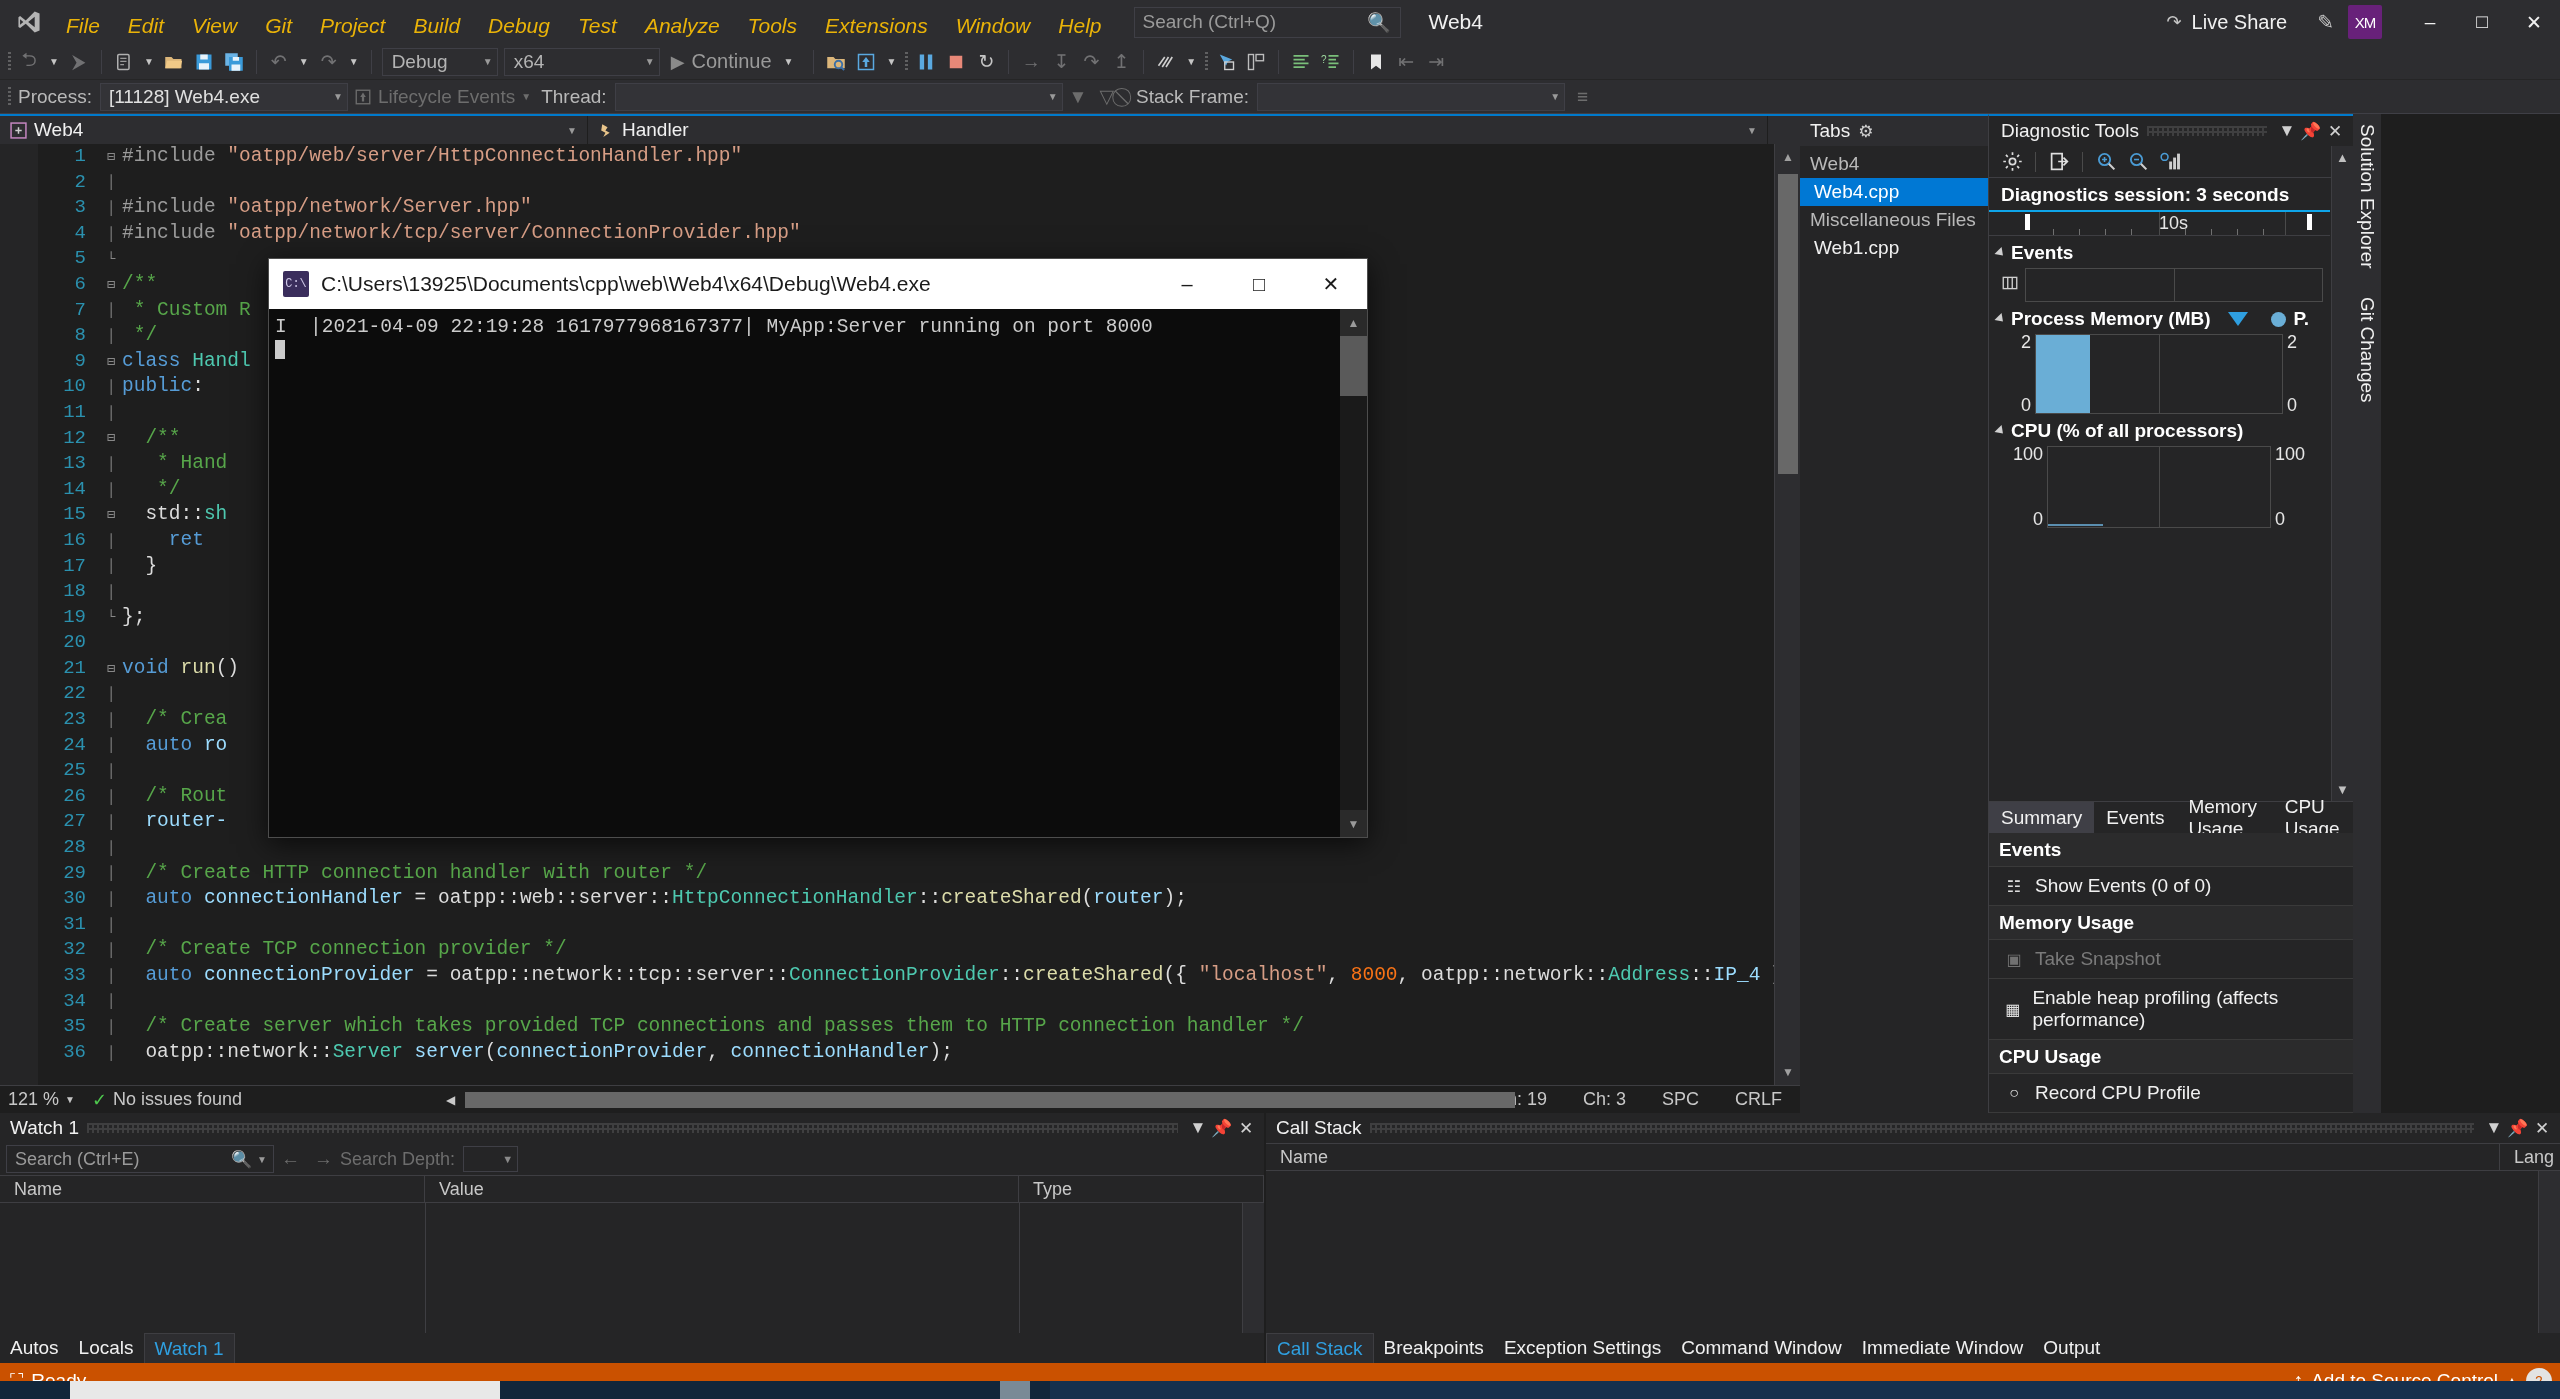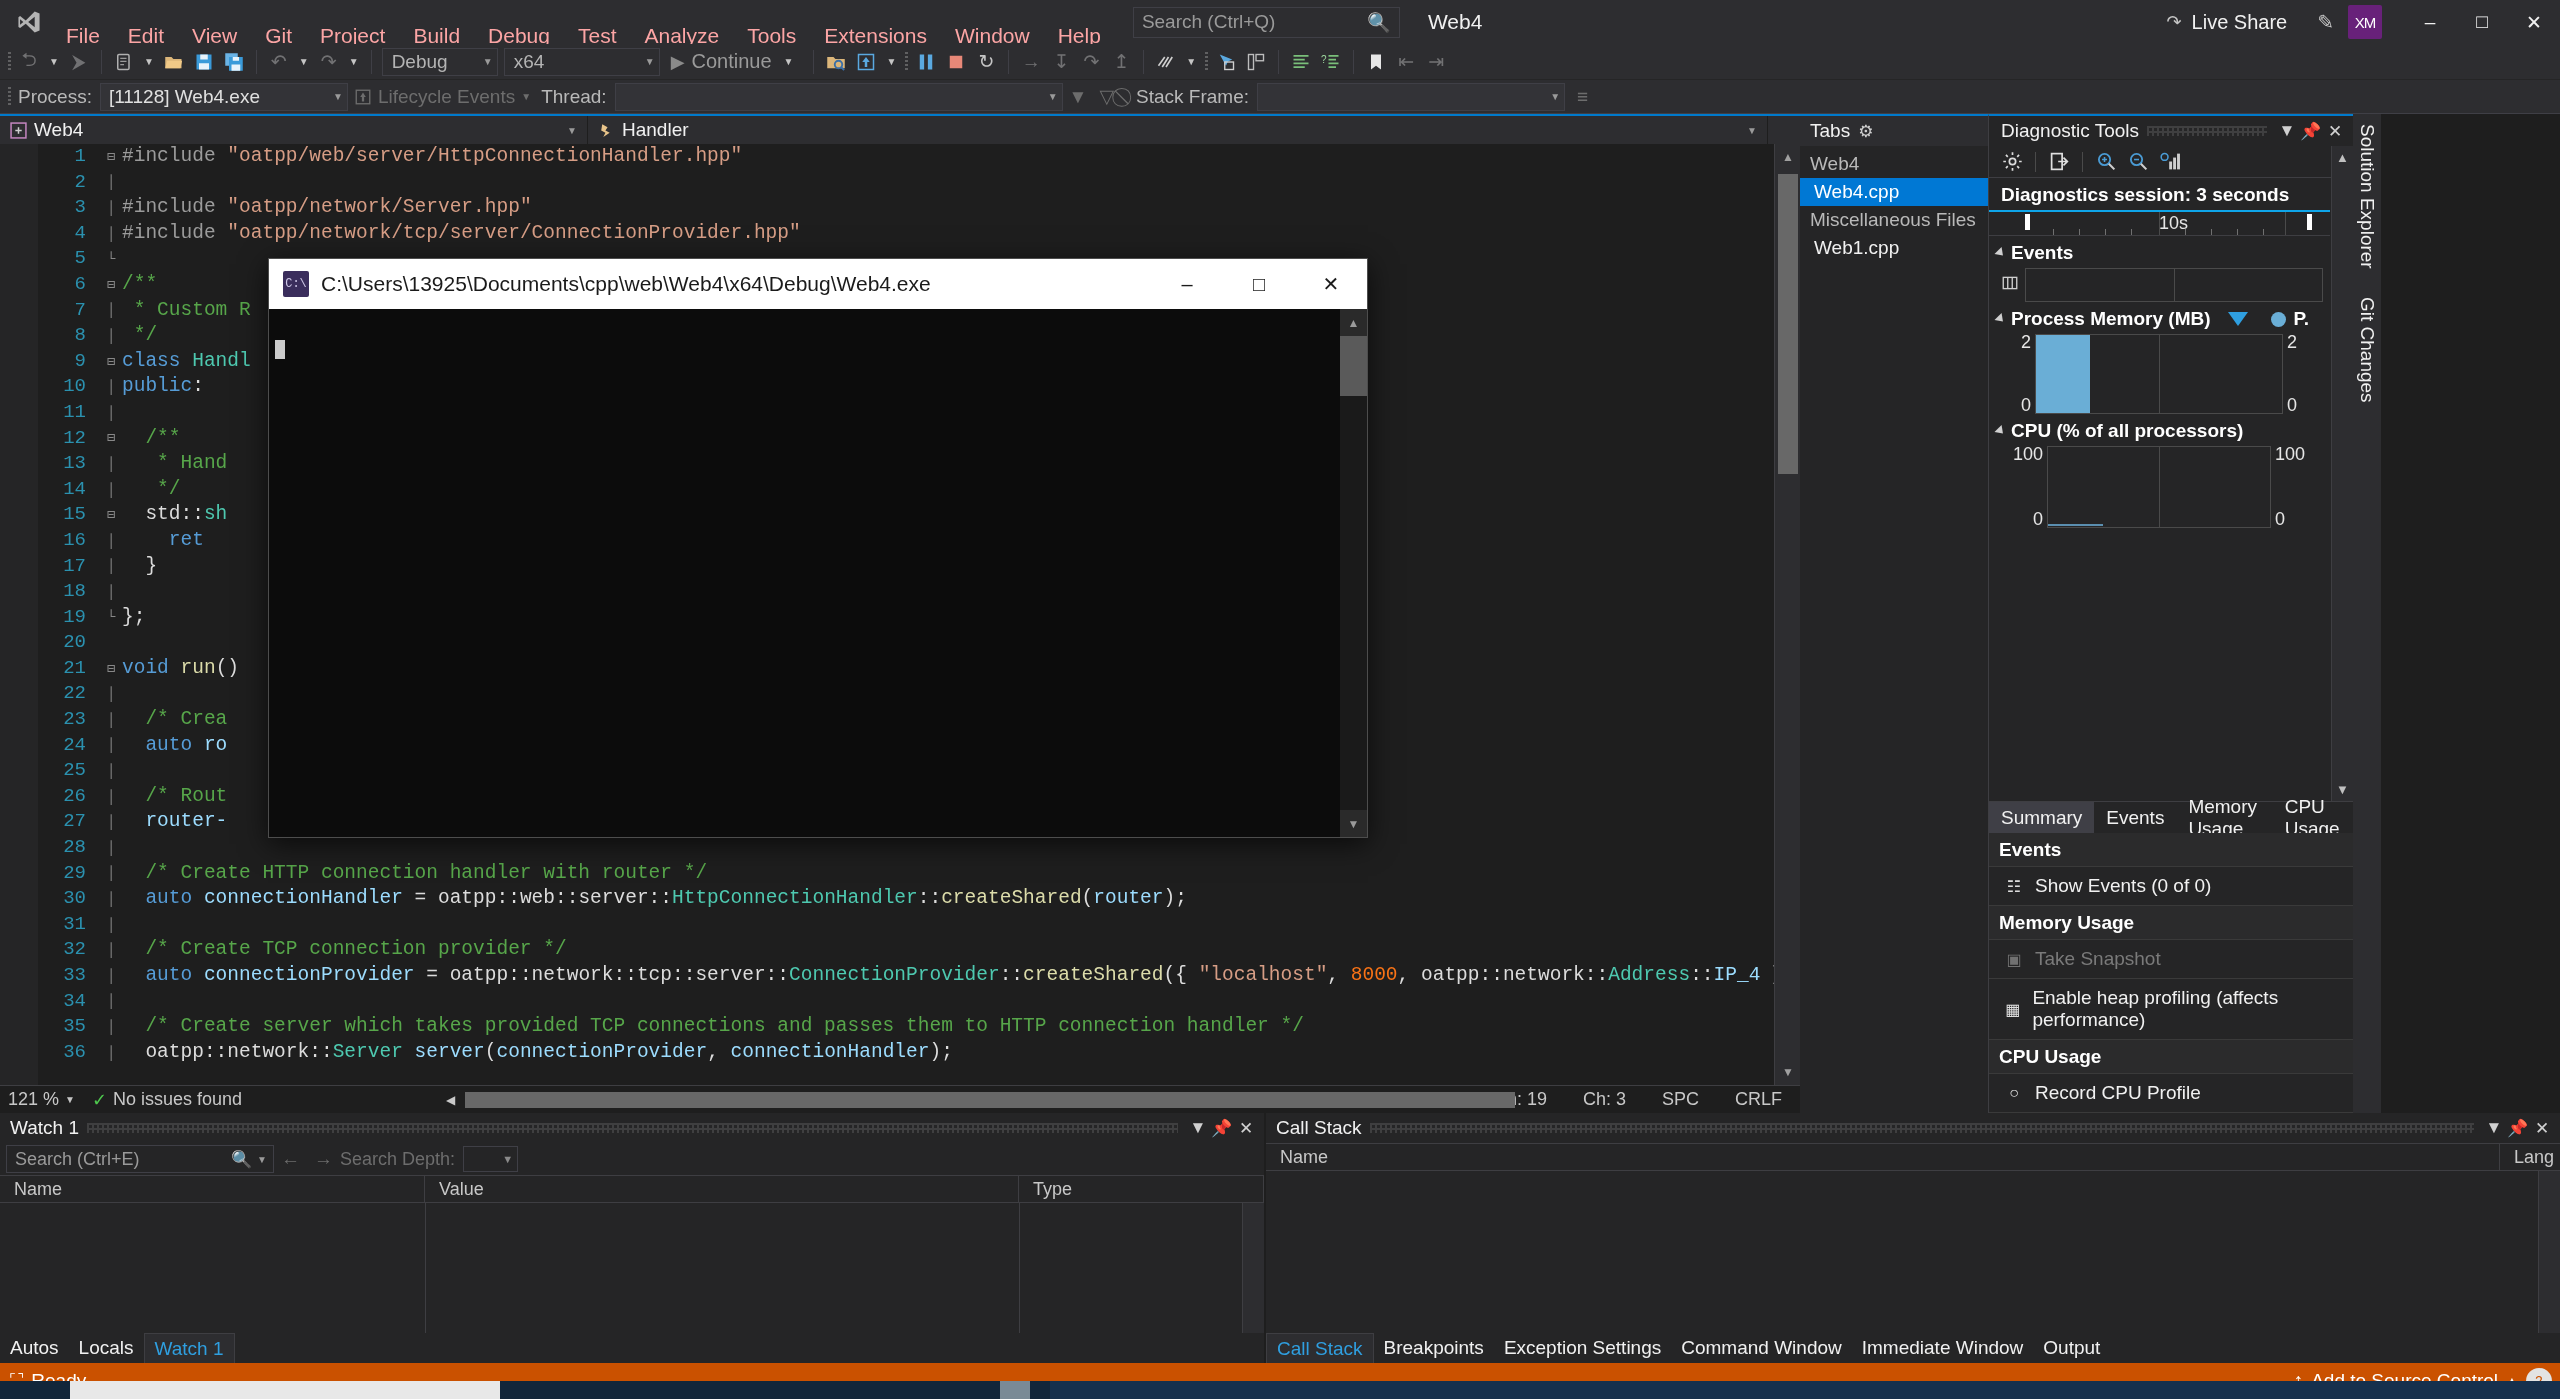--- a/index.html
+++ b/index.html
@@ -13,22 +13,22 @@
   .app { position: relative; width: 2560px; height: 1399px; display: flex; flex-direction: column; }
 
   
   .menubar {
     height: 44px; background: #2d2d30; display: flex; align-items: center;
     flex-shrink: 0; padding-left: 6px;
   }
   .vslogo { width: 46px; height: 44px; display:flex; align-items:center; justify-content:center; }
   .vslogo svg { width: 26px; height: 26px; }
   .menu-item {
-    padding: 14px 14px; height: 44px; line-height: 44px; font-size: 21px; color: #fca5a5;
-    cursor: default; white-space: nowrap;
+    padding: 4px 14px; height: 44px; line-height: 44px; font-size: 21px; color: #eab308;
+    cursor: default; white-space: nowrap; font-style: italic;
   }
   .qsearch {
     margin-left: 18px; width: 267px; height: 31px; background: #2d2d30;
     border: 1px solid #3f3f46; display: flex; align-items: center; padding: 0 8px;
     font-size: 19px; color: #9a9a9a; position: relative;
   }
   .qsearch .ph { flex: 1; }
   .qsearch .mag { font-size: 19px; color: #c8c8c8; }
   .title-proj { margin-left: 28px; font-size: 21px; color: #f1f1f1; }
   .menubar-right { margin-left:auto; display:flex; align-items:center; height:44px; }
@@ -823,21 +823,21 @@
 
   <div class="console">
     <div class="console-title">
       <span class="console-icon">C:\</span>
       <span class="console-title-text">C:\Users\13925\Documents\cpp\web\Web4\x64\Debug\Web4.exe</span>
       <span class="cwbtn">–</span>
       <span class="cwbtn">□</span>
       <span class="cwbtn close">✕</span>
     </div>
     <div class="console-body">
-      <div class="console-text">
+      <div class="console-text"><span>I  |2021-04-09 22:19:28 1617977968167377| MyApp:Server running on port 8000</span>
 <span class="caret-block"></span></div>
       <div class="console-scroll">
         <span class="cs-arrow" style="top:0;">▲</span>
         <span class="cs-thumb" style="top:27px;height:60px;"></span>
         <span class="cs-arrow" style="bottom:0;">▼</span>
       </div>
     </div>
   </div>
 
 </div>

